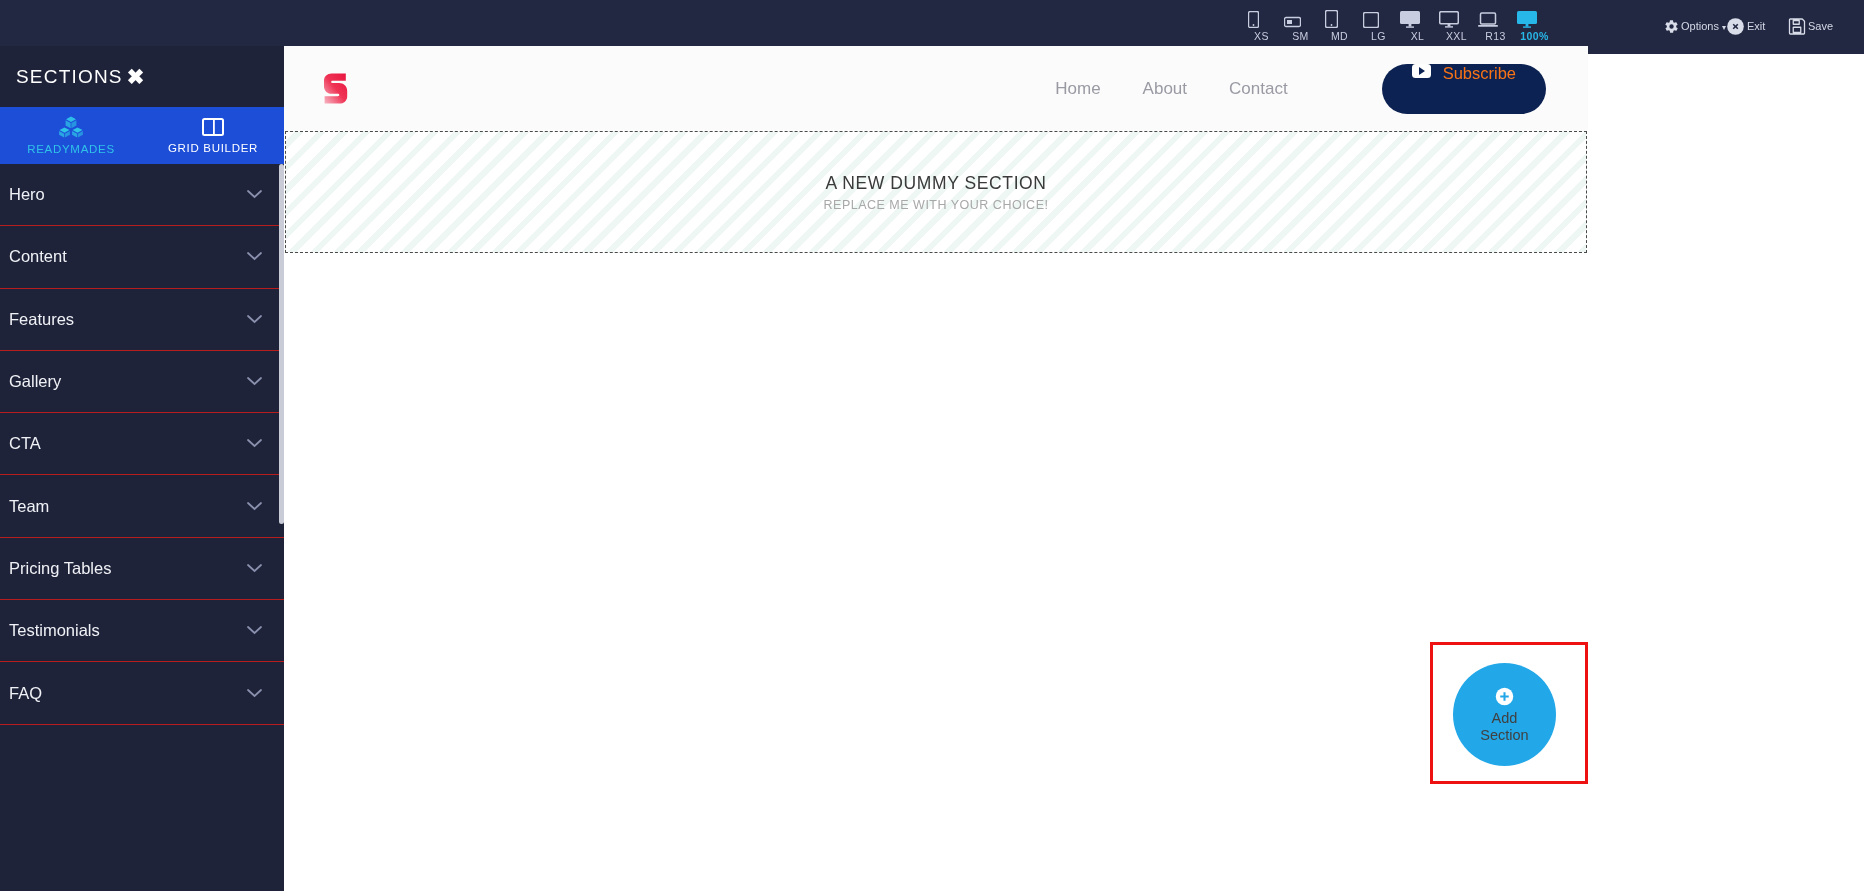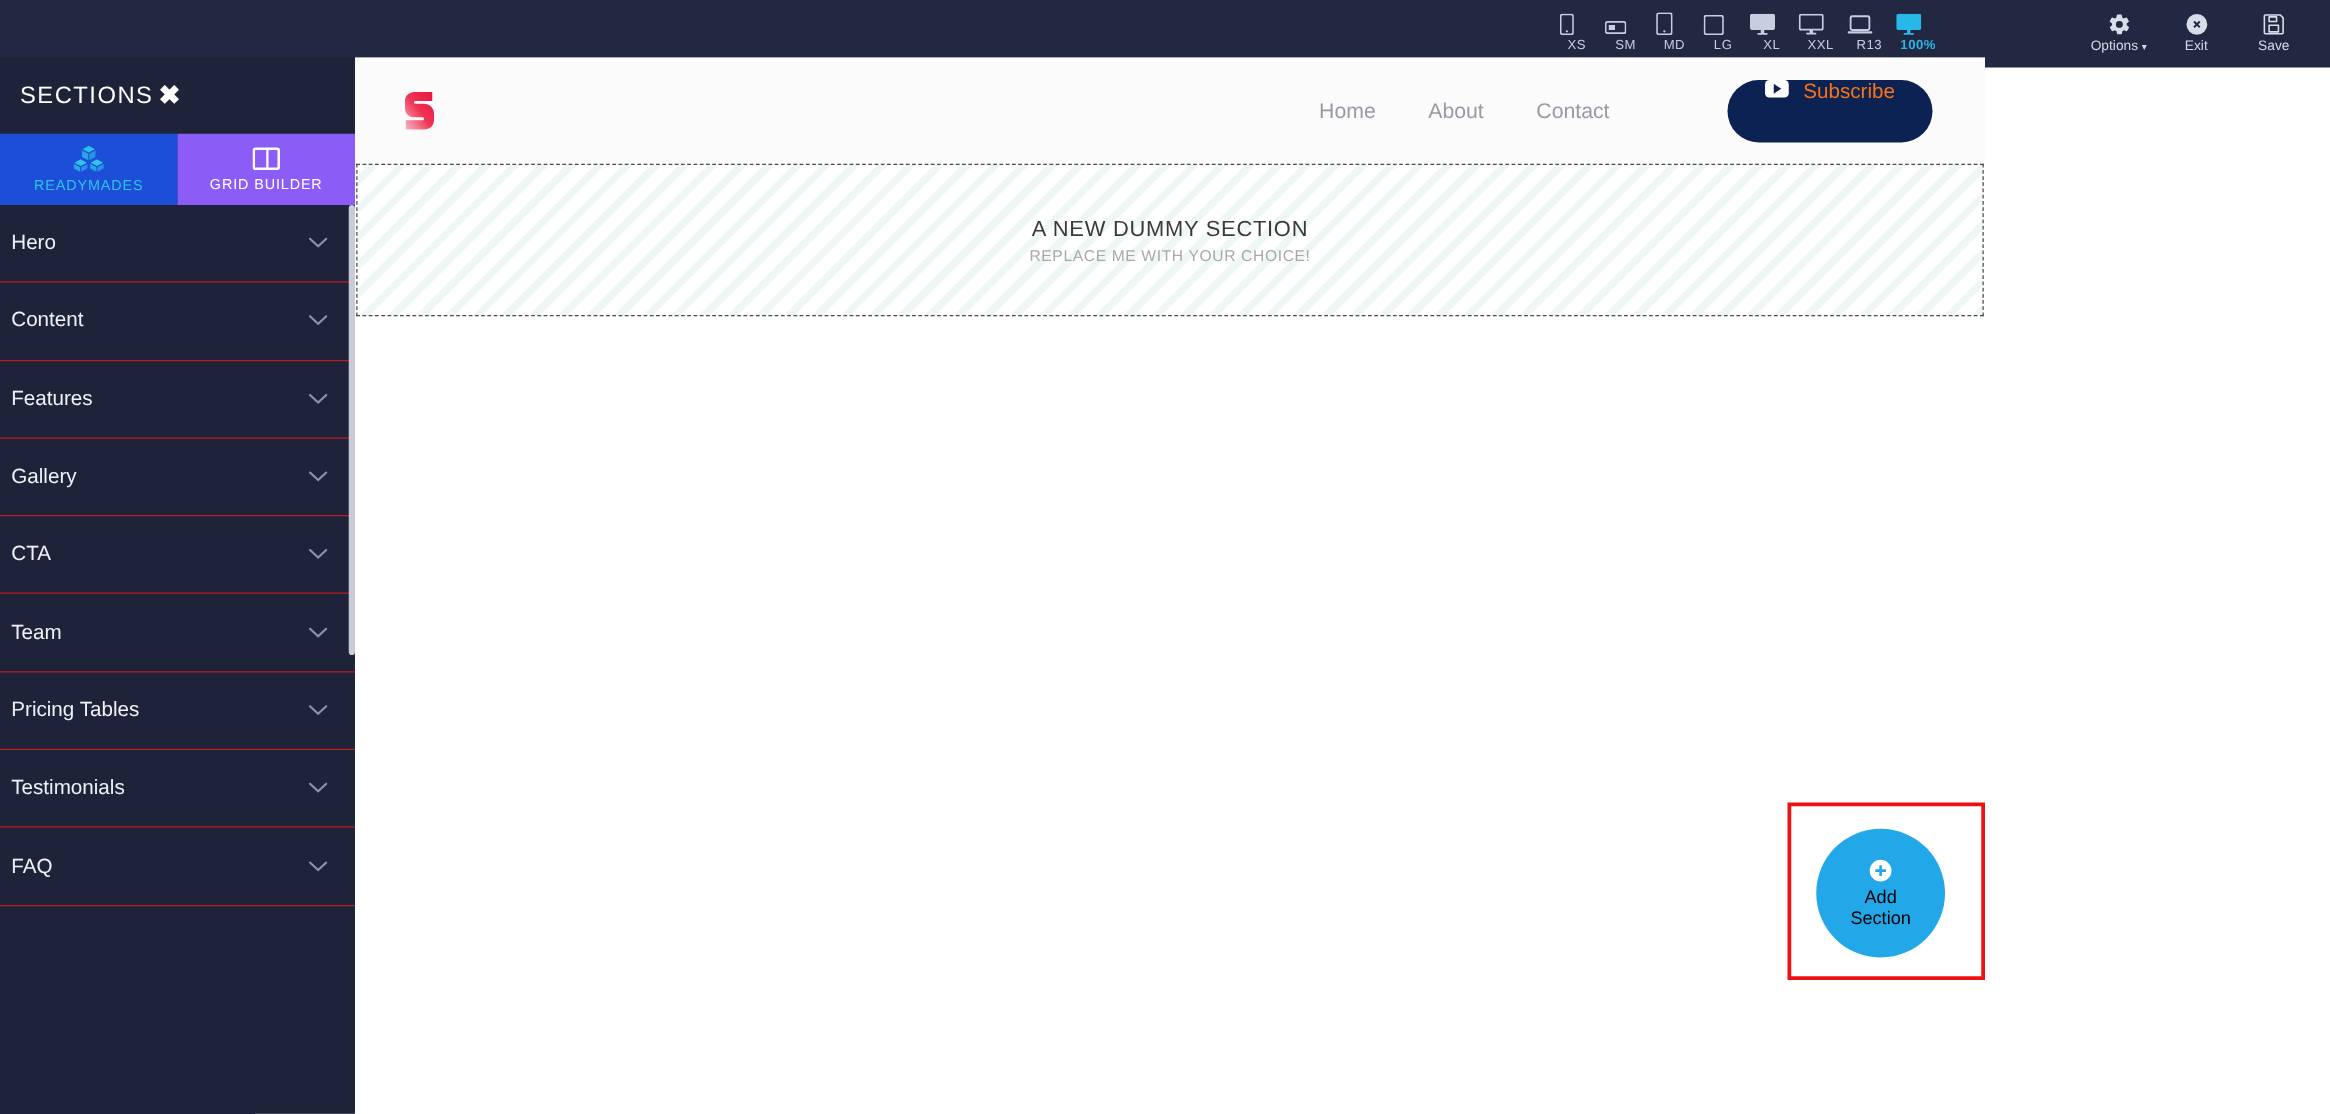--- a/index.html
+++ b/index.html
@@ -21,21 +21,21 @@
   .tb-item {
     width:39px; display:flex; flex-direction:column; align-items:center;
     gap:2px; cursor:pointer; color:#cfd3e0; padding-bottom:2px;
   }
   .tb-item .lbl { font-size:10.5px; letter-spacing:.4px; color:#c8cde0;margin-left:16px; }
   .tb-item.active .lbl { color:#27b7e8; font-weight:bold; }
   .tb-item.active svg { fill:#27b7e8; }
   .tb-item svg { fill:#c8cde0; display:block; }
   .tb-sep { width:118px; }
   .tb-act {
-    display:flex; flex-direction:column; align-items:center; gap:2px;
+    display:flex; flex-direction:row; align-items:center; gap:2px;
     cursor:pointer; width:62px; padding-bottom:2px;
   }
   .tb-act .lbl { font-size:11px; color:#d4d8e6; white-space:nowrap; }
   .tb-act svg { fill:#d9dde9; display:block; }
   .caret { font-size:8px; margin-left:3px; color:#d4d8e6; }
 
   
   .sidebar {
     position:absolute; left:0; top:46px; width:284px; height:845px;
     background:#1e2339; display:flex; flex-direction:column;
@@ -50,21 +50,21 @@
   .sb-close {
     color:#ffffff; font-size:21px; font-weight:bold; cursor:pointer;
     line-height:1; padding:2px 4px;
   }
   .sb-tabs { display:flex; height:57px; flex:0 0 auto; }
   .sb-tab {
     flex:1; display:flex; flex-direction:column; align-items:center;
     justify-content:center; gap:5px; cursor:pointer;
   }
   .sb-tab.readymades { background:#1d4ed8; }
-  .sb-tab.gridbuilder { background:#8b5cf6; }
+  .sb-tab.gridbuilder { background:#1d4ed8; }
   .sb-tab .tlbl { font-size:11.5px; letter-spacing:.7px; }
   .sb-tab.readymades .tlbl { color:#2fc3e8; }
   .sb-tab.gridbuilder .tlbl { color:#ffffff; }
 
   .sb-list { flex:1 1 auto; position:relative; overflow:hidden; background:#1e2339; }
   .sb-item {
     height:62.3px; display:flex; align-items:center; justify-content:space-between;
     padding:0 22px 0 9px; border-bottom:1px solid #b91c1c; cursor:pointer;
   }
   .sb-item .ilbl { color:#f0f1f6; font-size:16.5px; font-weight:400; }
@@ -128,21 +128,21 @@
   .add-btn {
     position:absolute; right:32px; top:617px;
     width:103px; height:103px; border-radius:50%;
     background:#22a7e8; color:#ffffff; border:none; cursor:pointer;
     display:flex; flex-direction:column; align-items:center;
     justify-content:center; gap:1px;
     font-family:"Liberation Sans", sans-serif;
   }
   .add-btn .plus-ic { margin-bottom:3px; }
   .add-btn .al {
-    font-size:14.5px; line-height:16px; text-align:center; color:#000000;
+    font-size:14.5px; line-height:16px; text-align:center; color:#404040;
   }
 </style>
 </head>
 <body>
 
 <div id="app">
 
   <div class="toolbar">
     <div class="tb-group">
 

